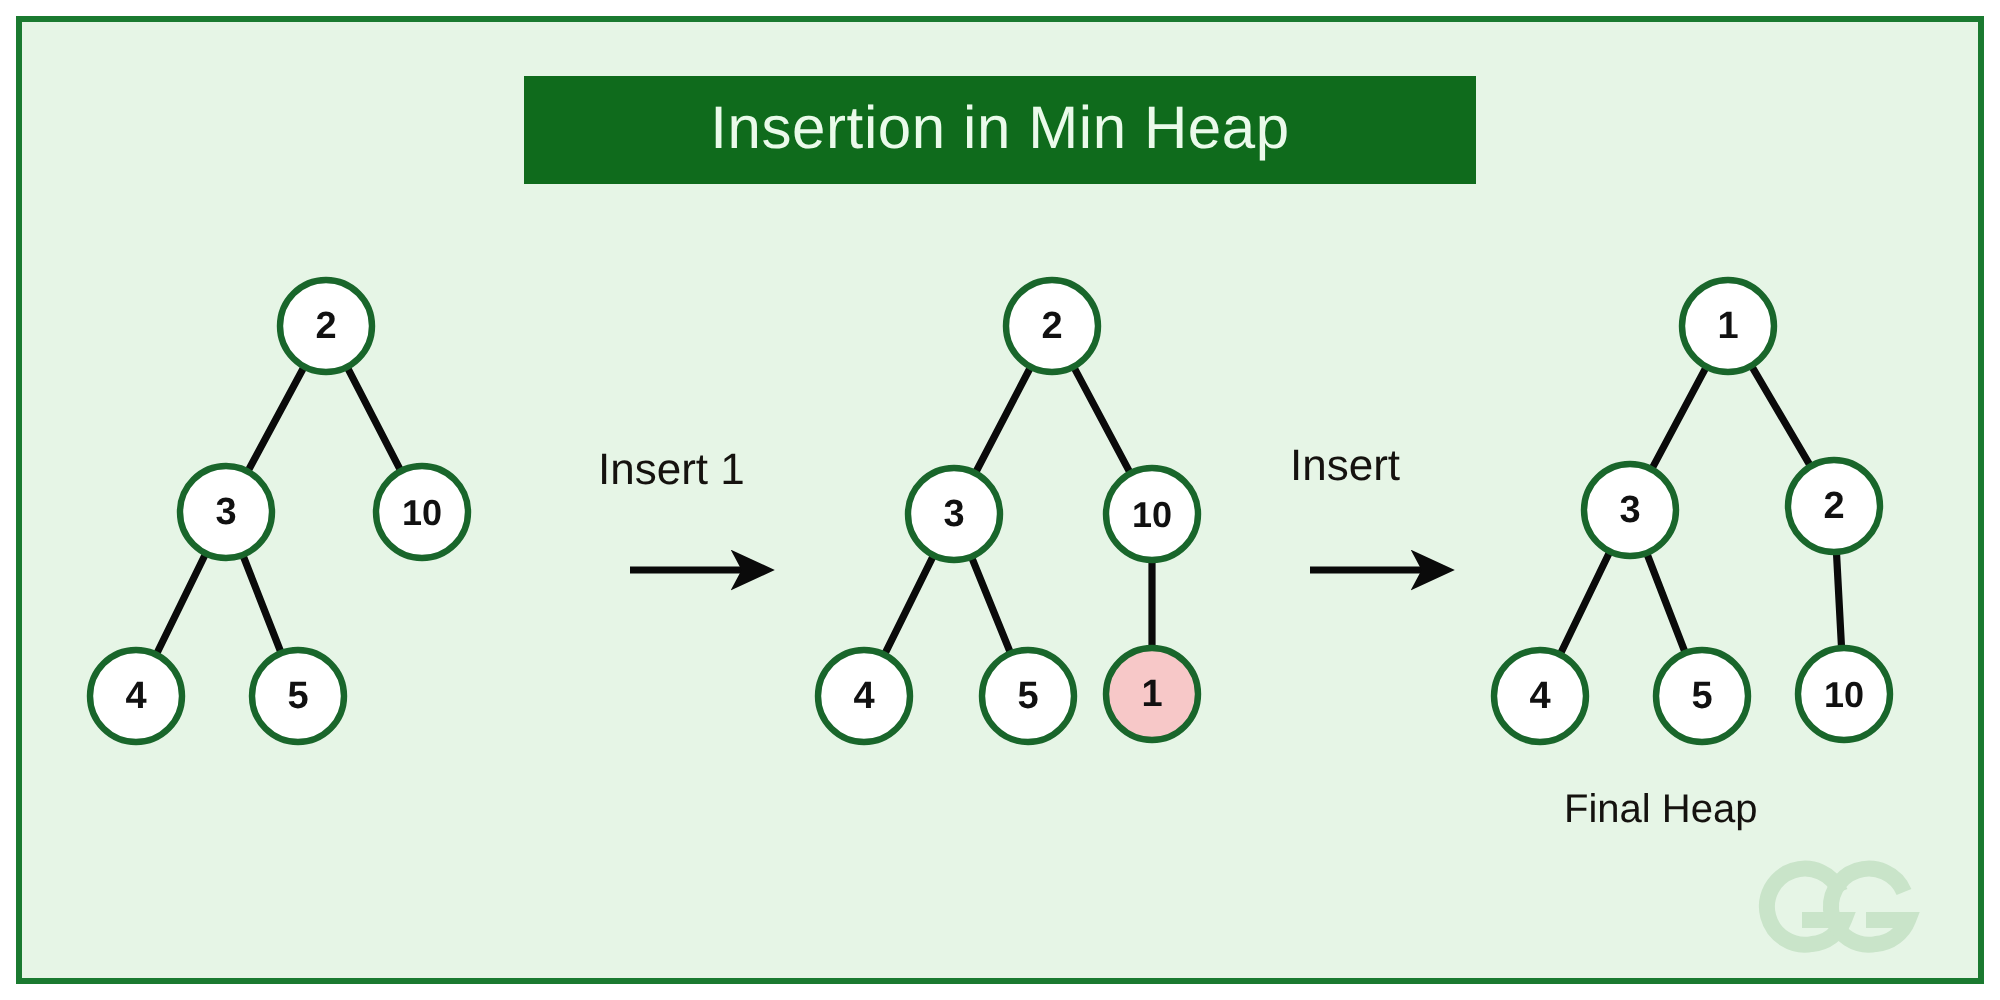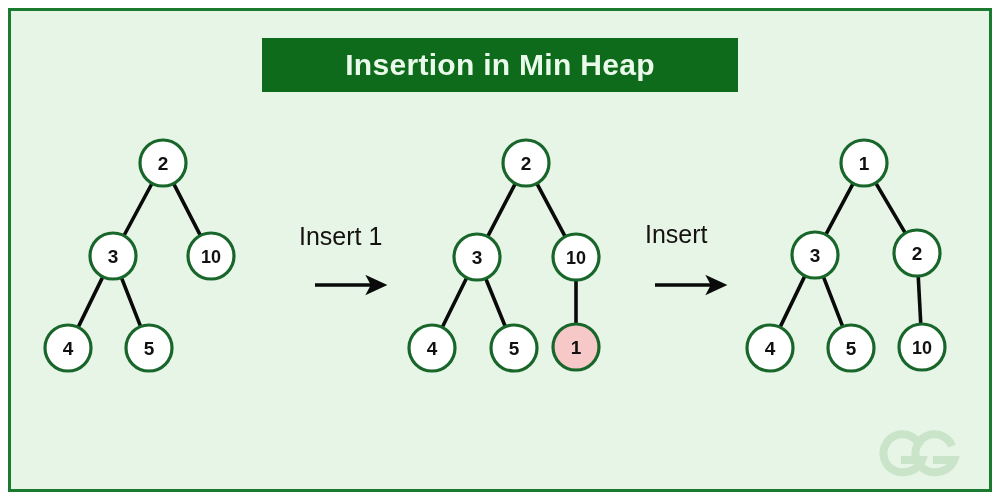--- a/index.html
+++ b/index.html
@@ -30,32 +30,32 @@
     left: 262px; top: 38px;
     width: 476px; height: 54px;
     background: #0f6b1c;
     display: flex;
     align-items: center;
     justify-content: center;
   }
   #title-text {
     color: #eafaea;
     font-size: 30px;
-    font-weight: bold;
+    font-weight: normal;
     letter-spacing: 0.3px;
     white-space: nowrap;
   }
   .svg-layer {
     position: absolute;
     left: 0; top: 0;
     width: 1000px; height: 500px;
   }
   .step-label {
     position: absolute;
-    font-size: 25px;
+    font-size: 22px;
     color: #15120f;
     white-space: nowrap;
   }
   #label-insert { left: 299px; top: 222px; }
   #label-heapify { left: 645px; top: 220px; }
   #caption-final {
     position: absolute;
     left: 782px; top: 394px;
     font-size: 20px;
     color: #15120f;
@@ -172,20 +172,21 @@
           <text x="922" y="347.5" text-anchor="middle" dominant-baseline="central" fill="#111111" font-size="18" font-weight="bold" font-family="&quot;Liberation Sans&quot;, sans-serif">10</text>
         </g>
       </g>
       <line x1="315" y1="285" x2="383" y2="285" stroke="#0a0a0a" stroke-width="3.4" marker-end="url(#arrowhead)"></line>
       <line x1="655" y1="285" x2="723" y2="285" stroke="#0a0a0a" stroke-width="3.4" marker-end="url(#arrowhead)"></line>
     </svg>
 
   <div class="step-label" id="label-insert">Insert 1</div>
   <div class="step-label" id="label-heapify">Insert</div>
 
+  <div id="caption-final">Final Heap</div>
 
   <svg id="watermark" viewBox="0 0 104 62" xmlns="http://www.w3.org/2000/svg">
     <g id="wm-group" fill="none" stroke-width="8" stroke-linecap="butt" stroke="#c9e4c9">
       <path id="wm-g1" d="M 44 22 A 19 19 0 1 0 30 48 A 19 19 0 0 0 46 36 L 25 36"></path>
       <path id="wm-g2" d="M 76 22 A 19 19 0 1 0 62 48 A 19 19 0 0 0 78 36 L 57 36"></path>
     </g>
   </svg>
 </div>
 
 </body></html>

